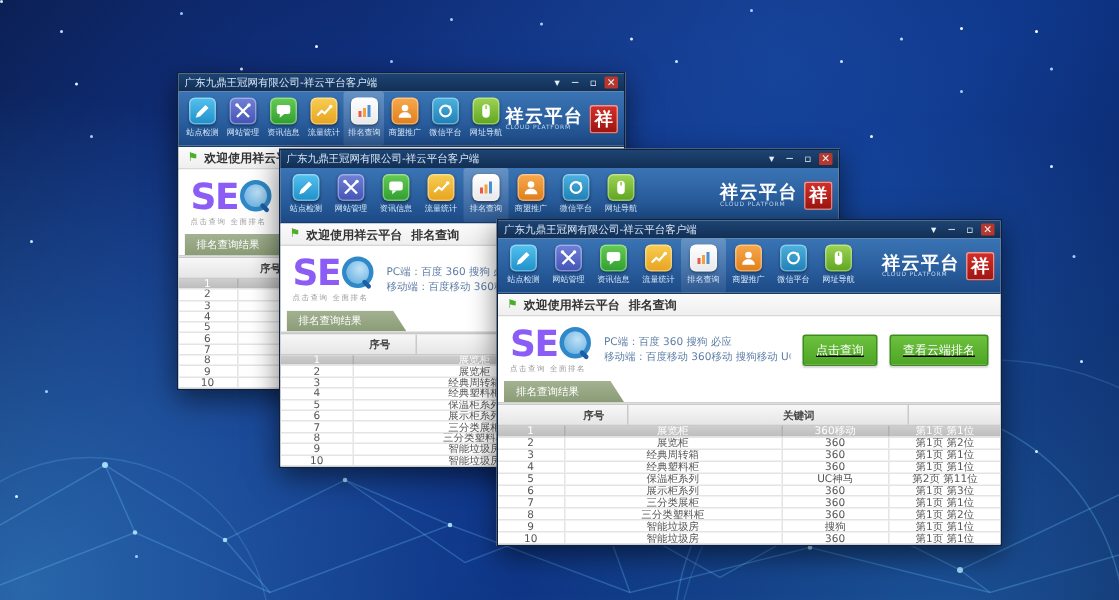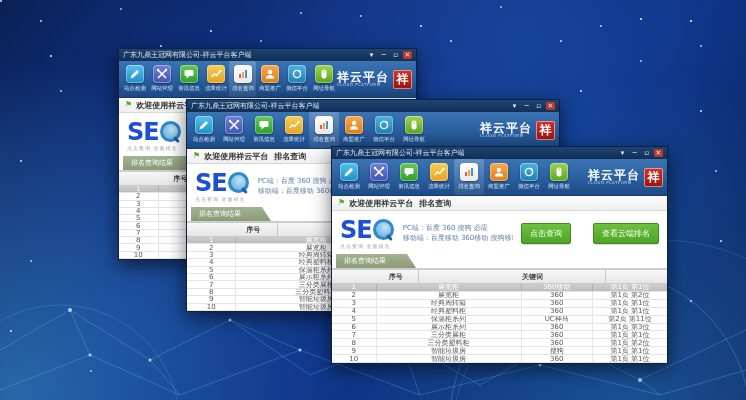--- a/index.html
+++ b/index.html
@@ -67,29 +67,29 @@
 
   .banner{height:14px;flex:0 0 14px;display:flex;align-items:center;gap:4px;padding:0 6px;
     background:linear-gradient(#fbfbfb,#efefef);border-bottom:1px solid #d8d8d8;}
   .flag{color:#4caf28;font-size:8px;line-height:1;}
   .banner b{font-size:8px;color:#333;}
   .banner .sect{font-size:8px;color:#333;font-weight:bold;margin-left:2px;}
 
   .seo-row{height:44px;flex:0 0 44px;display:flex;align-items:center;padding:0 8px;background:#fff;gap:8px;}
   .seo-logo{display:flex;flex-direction:column;align-items:flex-start;flex:0 0 auto;}
   .seo-main{display:flex;align-items:center;}
-  .seo-se{font-size:24px;font-weight:bold;color:#1d4ed8;letter-spacing:-1px;line-height:1;}
+  .seo-se{font-size:24px;font-weight:bold;color:#8b5cf6;letter-spacing:-1px;line-height:1;}
   .lens{position:relative;width:22px;height:22px;margin-left:1px;}
   .lens .ring{position:absolute;left:0;top:0;width:15px;height:15px;border:3px solid #2f88c8;border-radius:50%;
     background:radial-gradient(circle at 60% 35%,#bfe2f7,#5aa7dc);}
   .lens .handle{position:absolute;left:15px;top:15px;width:7px;height:3px;background:#1c5fa5;border-radius:2px;transform:rotate(45deg);transform-origin:0 0;}
   .seo-tag{font-size:5px;color:#999;margin-top:1px;letter-spacing:1px;white-space:nowrap;}
   .engines{flex:1;min-width:0;line-height:1.5;}
   .engines div{font-size:7px;color:#5f7fa6;white-space:nowrap;overflow:hidden;}
-  .btns{display:flex;gap:22px;flex:0 0 auto;}
+  .btns{display:flex;gap:8px;flex:0 0 auto;text-decoration:underline;}
   .gbtn{background:linear-gradient(#6cc23e,#4ea424);border:1px solid #3f8c1d;border-radius:2px;
     color:#fff;font-size:8px;padding:4px 8px;white-space:nowrap;cursor:pointer;box-shadow:0 1px 1px rgba(0,0,0,.15);}
 
   .tab-row{height:13px;flex:0 0 13px;background:#fff;border-bottom:1px solid #cfcfcf;display:flex;align-items:flex-end;padding-left:4px;}
   .tab{background:linear-gradient(#a3b292,#8a9c76);color:#fff;font-size:7px;padding:2px 30px 2px 8px;
     clip-path:polygon(0 0,calc(100% - 9px) 0,100% 100%,0 100%);white-space:nowrap;}
 
   .table{flex:1;display:flex;flex-direction:column;background:#fff;border-top:1px solid #c9c9c9;overflow:hidden;}
   .trow{display:flex;flex:1;min-height:0;border-bottom:1px solid #e4e4e4;align-items:stretch;}
   .thead{flex:0 0 13px;background:linear-gradient(#f7f7f7,#e6e6e6);border-bottom:1px solid #c9c9c9;}

